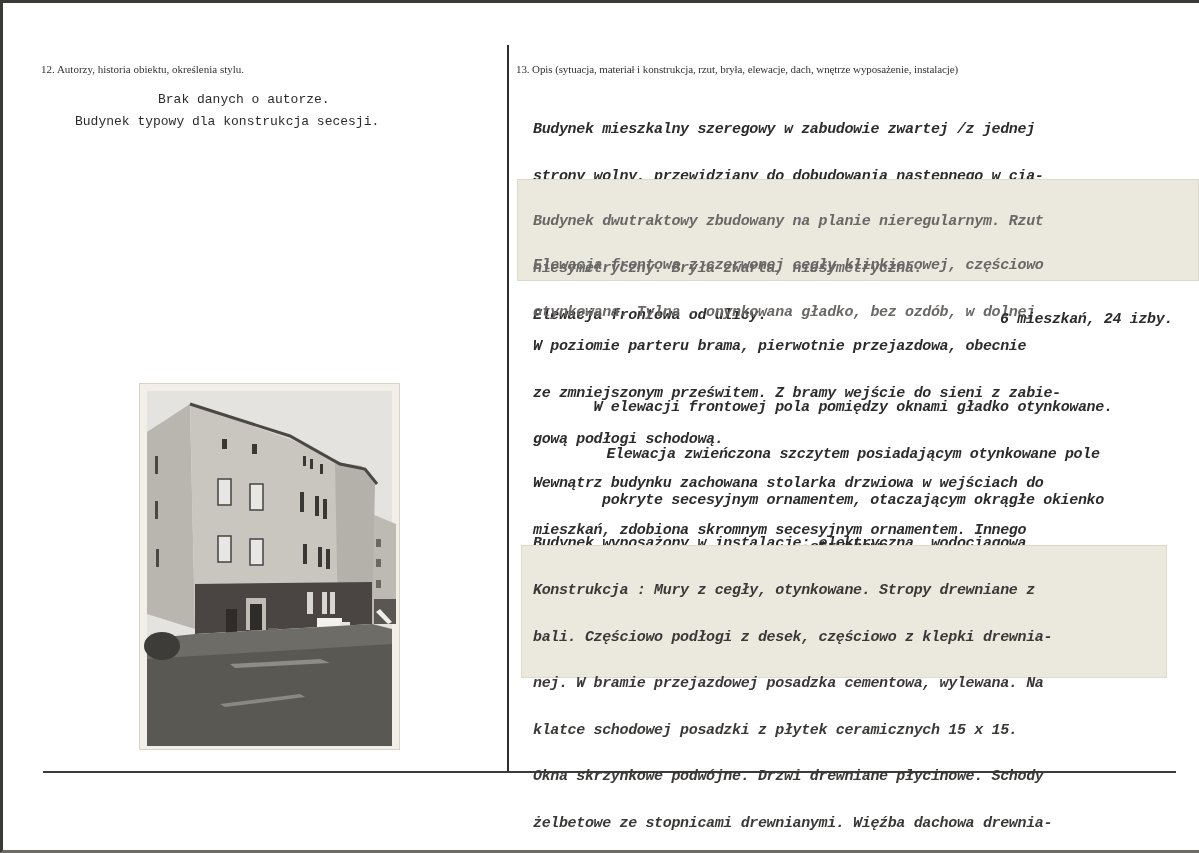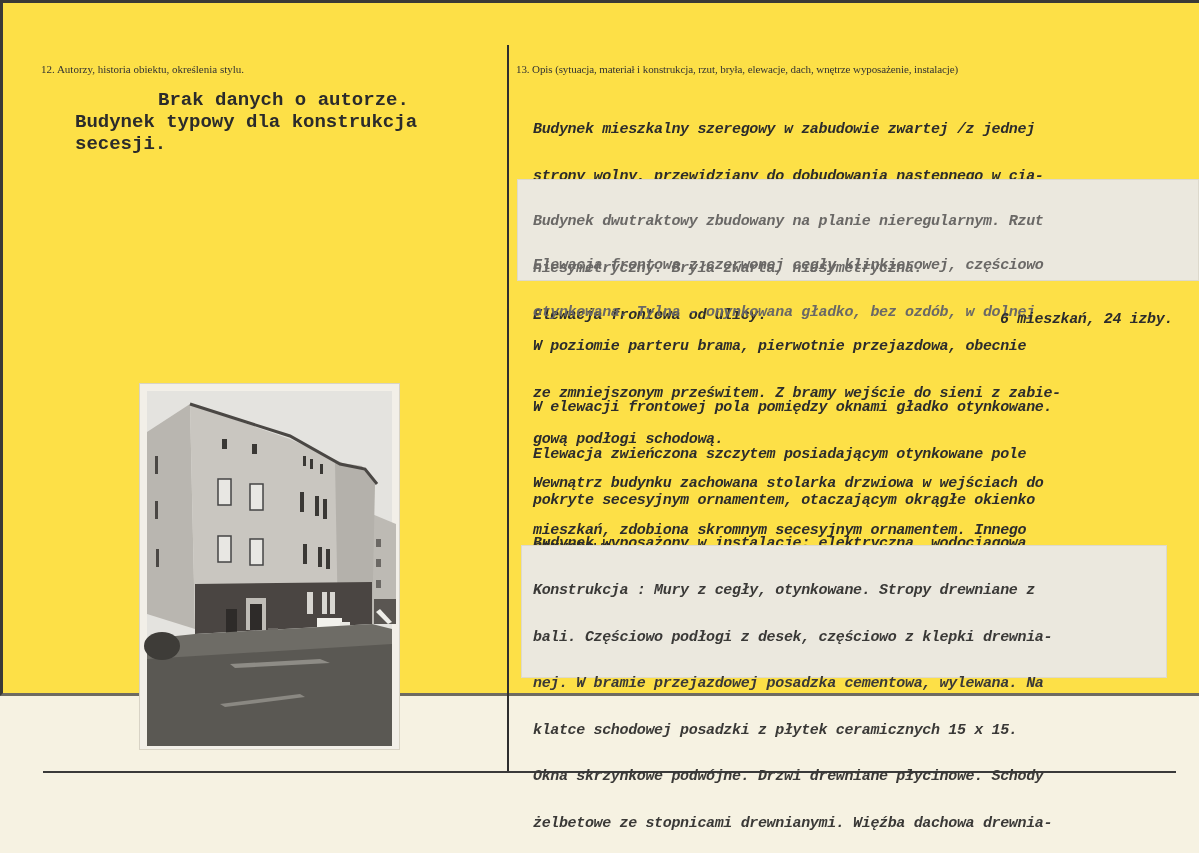--- a/index.html
+++ b/index.html
@@ -4,22 +4,22 @@
 <style>
   html, body { margin: 0; padding: 0; }
   body {
     width: 1199px; height: 853px; overflow: hidden;
     background: #f6f2e2;
     position: relative;
     font-family: "Liberation Mono", "DejaVu Sans Mono", monospace;
     color: #2a2a2a;
   }
   .page {
-    position: absolute; left: 0; top: 0; width: 1199px; height: 696px;
-    background: #fde047;
+    position: absolute; left: 0; top: 0; width: 1199px; height: 853px;
+    background: #ffffff;
     border-top: 3px solid #3a3a36;
     border-left: 3px solid #3a3a36;
     border-bottom: 3px solid #6e6b62;
     box-sizing: border-box;
   }
   .divider-v {
     position: absolute; left: 504px; top: 42px; width: 2px; height: 727px;
     background: #2e2e2e;
   }
   .divider-h {
@@ -30,21 +30,21 @@
     position: absolute;
     font-family: "Liberation Serif", "DejaVu Serif", serif;
     font-size: 11px; color: #333;
     white-space: nowrap;
   }
   .label-12 { left: 38px; top: 60px; }
   .label-13 { left: 513px; top: 60px; letter-spacing: -0.1px; }
 
   .left-text {
     position: absolute; left: 60px; top: 86px; width: 420px;
-    font-size: 19px; font-weight: bold; line-height: 22px; color: #2b2b2b;
+    font-size: 13px; font-weight: normal; line-height: 22px; color: #2b2b2b;
     text-align: center;
   }
   .left-text .line { display: block; }
   .left-text .line1 { padding-left: 36px; text-align: left; padding-left: 95px; }
   .left-text .line2 { text-align: left; padding-left: 12px; }
 
   .photo {
     position: absolute; left: 137px; top: 381px; width: 259px; height: 365px;
     background: #f4f1ea; box-shadow: 0 0 0 1px #d8d3c5;
   }
@@ -161,21 +161,21 @@
   <div class="para" style="top:278px;text-align:right;">
     <span class="ln">6 mieszkań, 24 izby.</span>
   </div>
 
   <div class="para" style="top:305px;">
     <span class="ln">W poziomie parteru brama, pierwotnie przejazdowa, obecnie</span>
     <span class="ln">ze zmniejszonym prześwitem. Z bramy wejście do sieni z zabie-</span>
     <span class="ln">gową podłogi schodową.</span>
   </div>
 
-  <div class="para" style="top:366px;">
+  <div class="para" style="top:366px;text-align:center;">
     <span class="ln">W elewacji frontowej pola pomiędzy oknami gładko otynkowane.</span>
     <span class="ln">Elewacja zwieńczona szczytem posiadającym otynkowane pole</span>
     <span class="ln">pokryte secesyjnym ornamentem, otaczającym okrągłe okienko</span>
     <span class="ln">strychowe.</span>
   </div>
 
   <div class="para" style="top:442px;">
     <span class="ln">Wewnątrz budynku zachowana stolarka drzwiowa w wejściach do</span>
     <span class="ln">mieszkań, zdobiona skromnym secesyjnym ornamentem. Innego</span>
     <span class="ln">ciekawszego wyposażenia wewnątrz budynku nie ma.</span>

